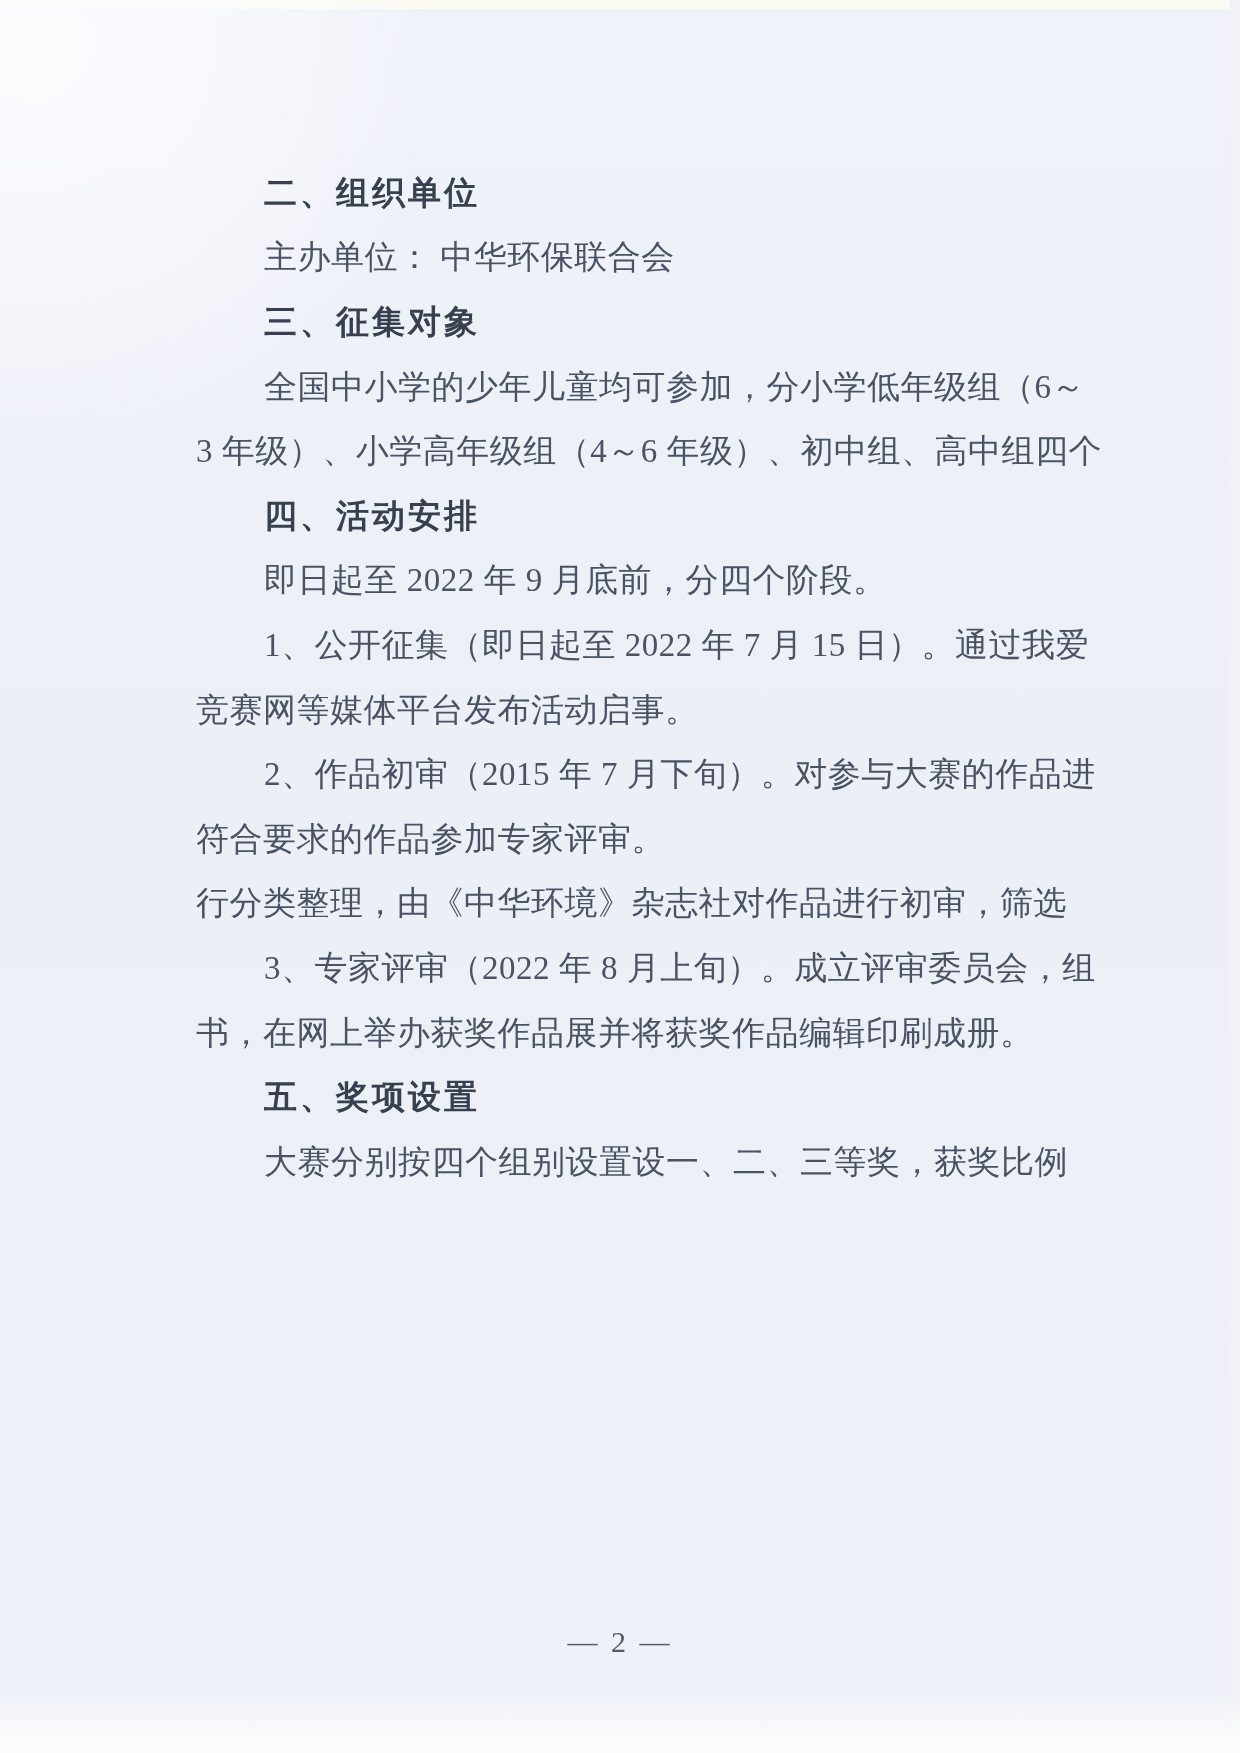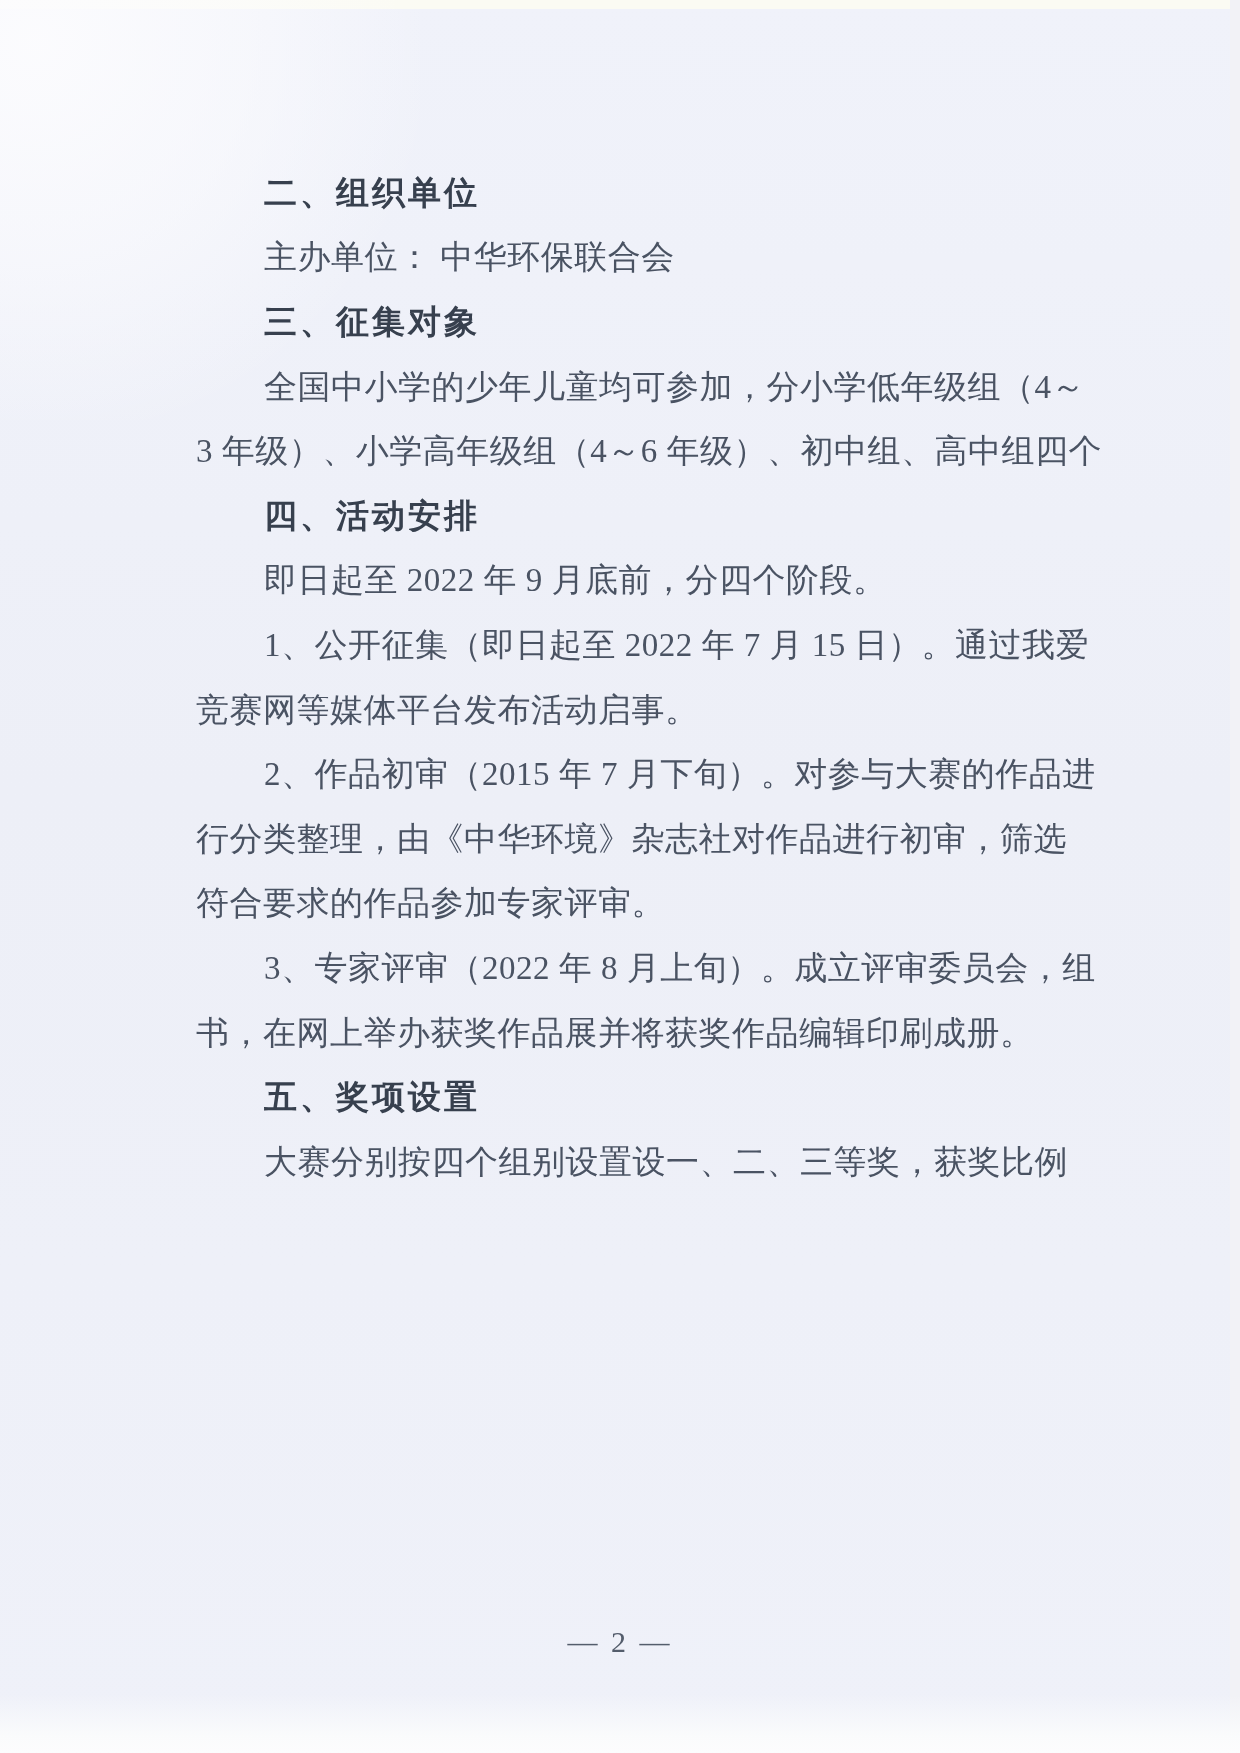--- a/index.html
+++ b/index.html
@@ -75,29 +75,29 @@
 <div class="page">
   <div class="edge-top"></div>
   <div class="edge-right"></div>
   <div class="edge-bottom"></div>
   <div class="corner-glow"></div>
 
   <div class="content" id="doc-lines">
       <div class="line heading">二、组织单位</div>
       <div class="line indent">主办单位： 中华环保联合会</div>
       <div class="line heading">三、征集对象</div>
-      <div class="line indent">全国中小学的少年儿童均可参加，分小学低年级组（4～</div>
+      <div class="line indent">全国中小学的少年儿童均可参加，分小学低年级组（6～</div>
       <div class="line flush">3 年级）、小学高年级组（4～6 年级）、初中组、高中组四个</div>
       <div class="line heading">四、活动安排</div>
       <div class="line indent">即日起至 2022 年 9 月底前，分四个阶段。</div>
       <div class="line indent">1、公开征集（即日起至 2022 年 7 月 15 日）。通过我爱</div>
       <div class="line flush">竞赛网等媒体平台发布活动启事。</div>
       <div class="line indent">2、作品初审（2015 年 7 月下旬）。对参与大赛的作品进</div>
+      <div class="line flush">符合要求的作品参加专家评审。</div>
       <div class="line flush">行分类整理，由《中华环境》杂志社对作品进行初审，筛选</div>
-      <div class="line flush">符合要求的作品参加专家评审。</div>
       <div class="line indent">3、专家评审（2022 年 8 月上旬）。成立评审委员会，组</div>
       <div class="line flush">书，在网上举办获奖作品展并将获奖作品编辑印刷成册。</div>
       <div class="line heading">五、奖项设置</div>
       <div class="line indent">大赛分别按四个组别设置设一、二、三等奖，获奖比例</div>
     </div>
 
   <div class="footer">— 2 —</div>
 </div>
 
 </body></html>

